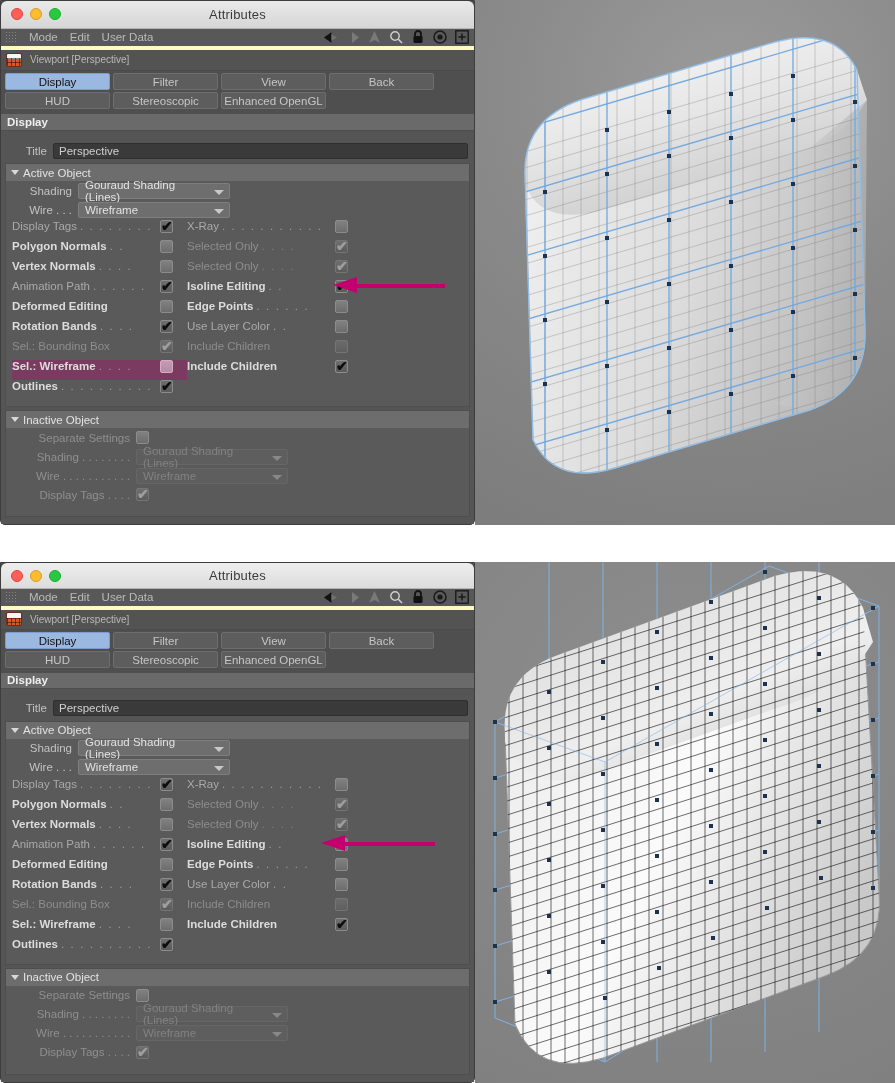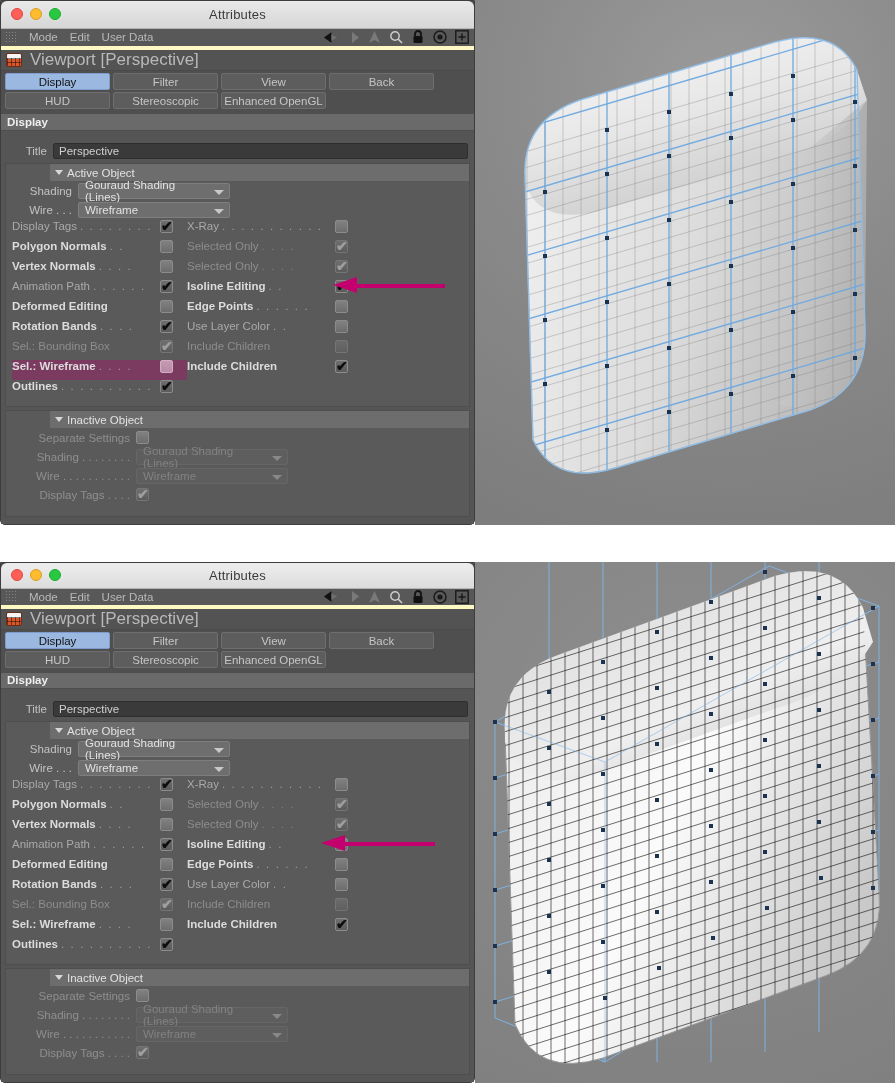--- a/index.html
+++ b/index.html
@@ -59,37 +59,37 @@
             border-bottom:1px solid #4a4a4a; }
   .brick { width:16px; height:14px; margin:0 8px 0 5px; border-radius:2px;
            background:
              linear-gradient(#f6f6f6 0 38%, #d9562b 38% 100%);
            border:1px solid #6d2e19; position:relative; overflow:hidden; }
   .brick:after{ content:""; position:absolute; left:0; right:0; top:38%; bottom:0;
            background-image:
              linear-gradient(to right, rgba(0,0,0,.45) 1px, transparent 1px),
              linear-gradient(to bottom, rgba(0,0,0,.45) 1px, transparent 1px);
            background-size:4px 4px; }
-  .objname { font-size:17px; color:#b9b9b9; }
+  .objname { font-size:10px; color:#b9b9b9; }
 
   
   .tabsbox { background:#4f4f4f; padding:2px 4px 3px 4px; }
   .tabrow { display:flex; gap:3px; margin-bottom:2px; }
   .tab { height:17px; line-height:16px; text-align:center; font-size:11.5px;
          color:#c6c6c6; background:#5d5d5d; border:1px solid #6e6e6e;
          border-radius:2px; }
   .tab.active { background:#9bb8e0; color:#101010; border-color:#7e9ccd; }
 
   
   .secbar { height:18px; background:#6a6a6a; display:flex; align-items:center;
             padding-left:6px; font-size:11.5px; color:#efefef; font-weight:bold;
             border-bottom:1px solid #4e4e4e; }
   .group { background:#5a5a5a; border:1px solid #4e4e4e; margin:3px 4px; }
   .grouphdr { height:17px; background:#6d6d6d; display:flex; align-items:center;
-              padding-left:5px; font-size:11.5px; color:#e2e2e2;margin-left:44px; }
+              padding-left:5px; font-size:11.5px; color:#e2e2e2; }
   .caret { width:0;height:0;border-left:4px solid transparent;border-right:4px solid transparent;
            border-top:5px solid #d8d8d8; margin-right:4px; }
 
   .body { background:#555555; padding:10px 0 4px 0; }
 
   
   .frow { display:flex; align-items:center; height:19px; padding-left:6px; }
   .flabel { font-size:11.5px; color:#c2c2c2; text-align:right; }
   .fdim { color:#8f8f8f; }
   .input { height:16px; background:#3a3a3a; border:1px solid #2e2e2e;

